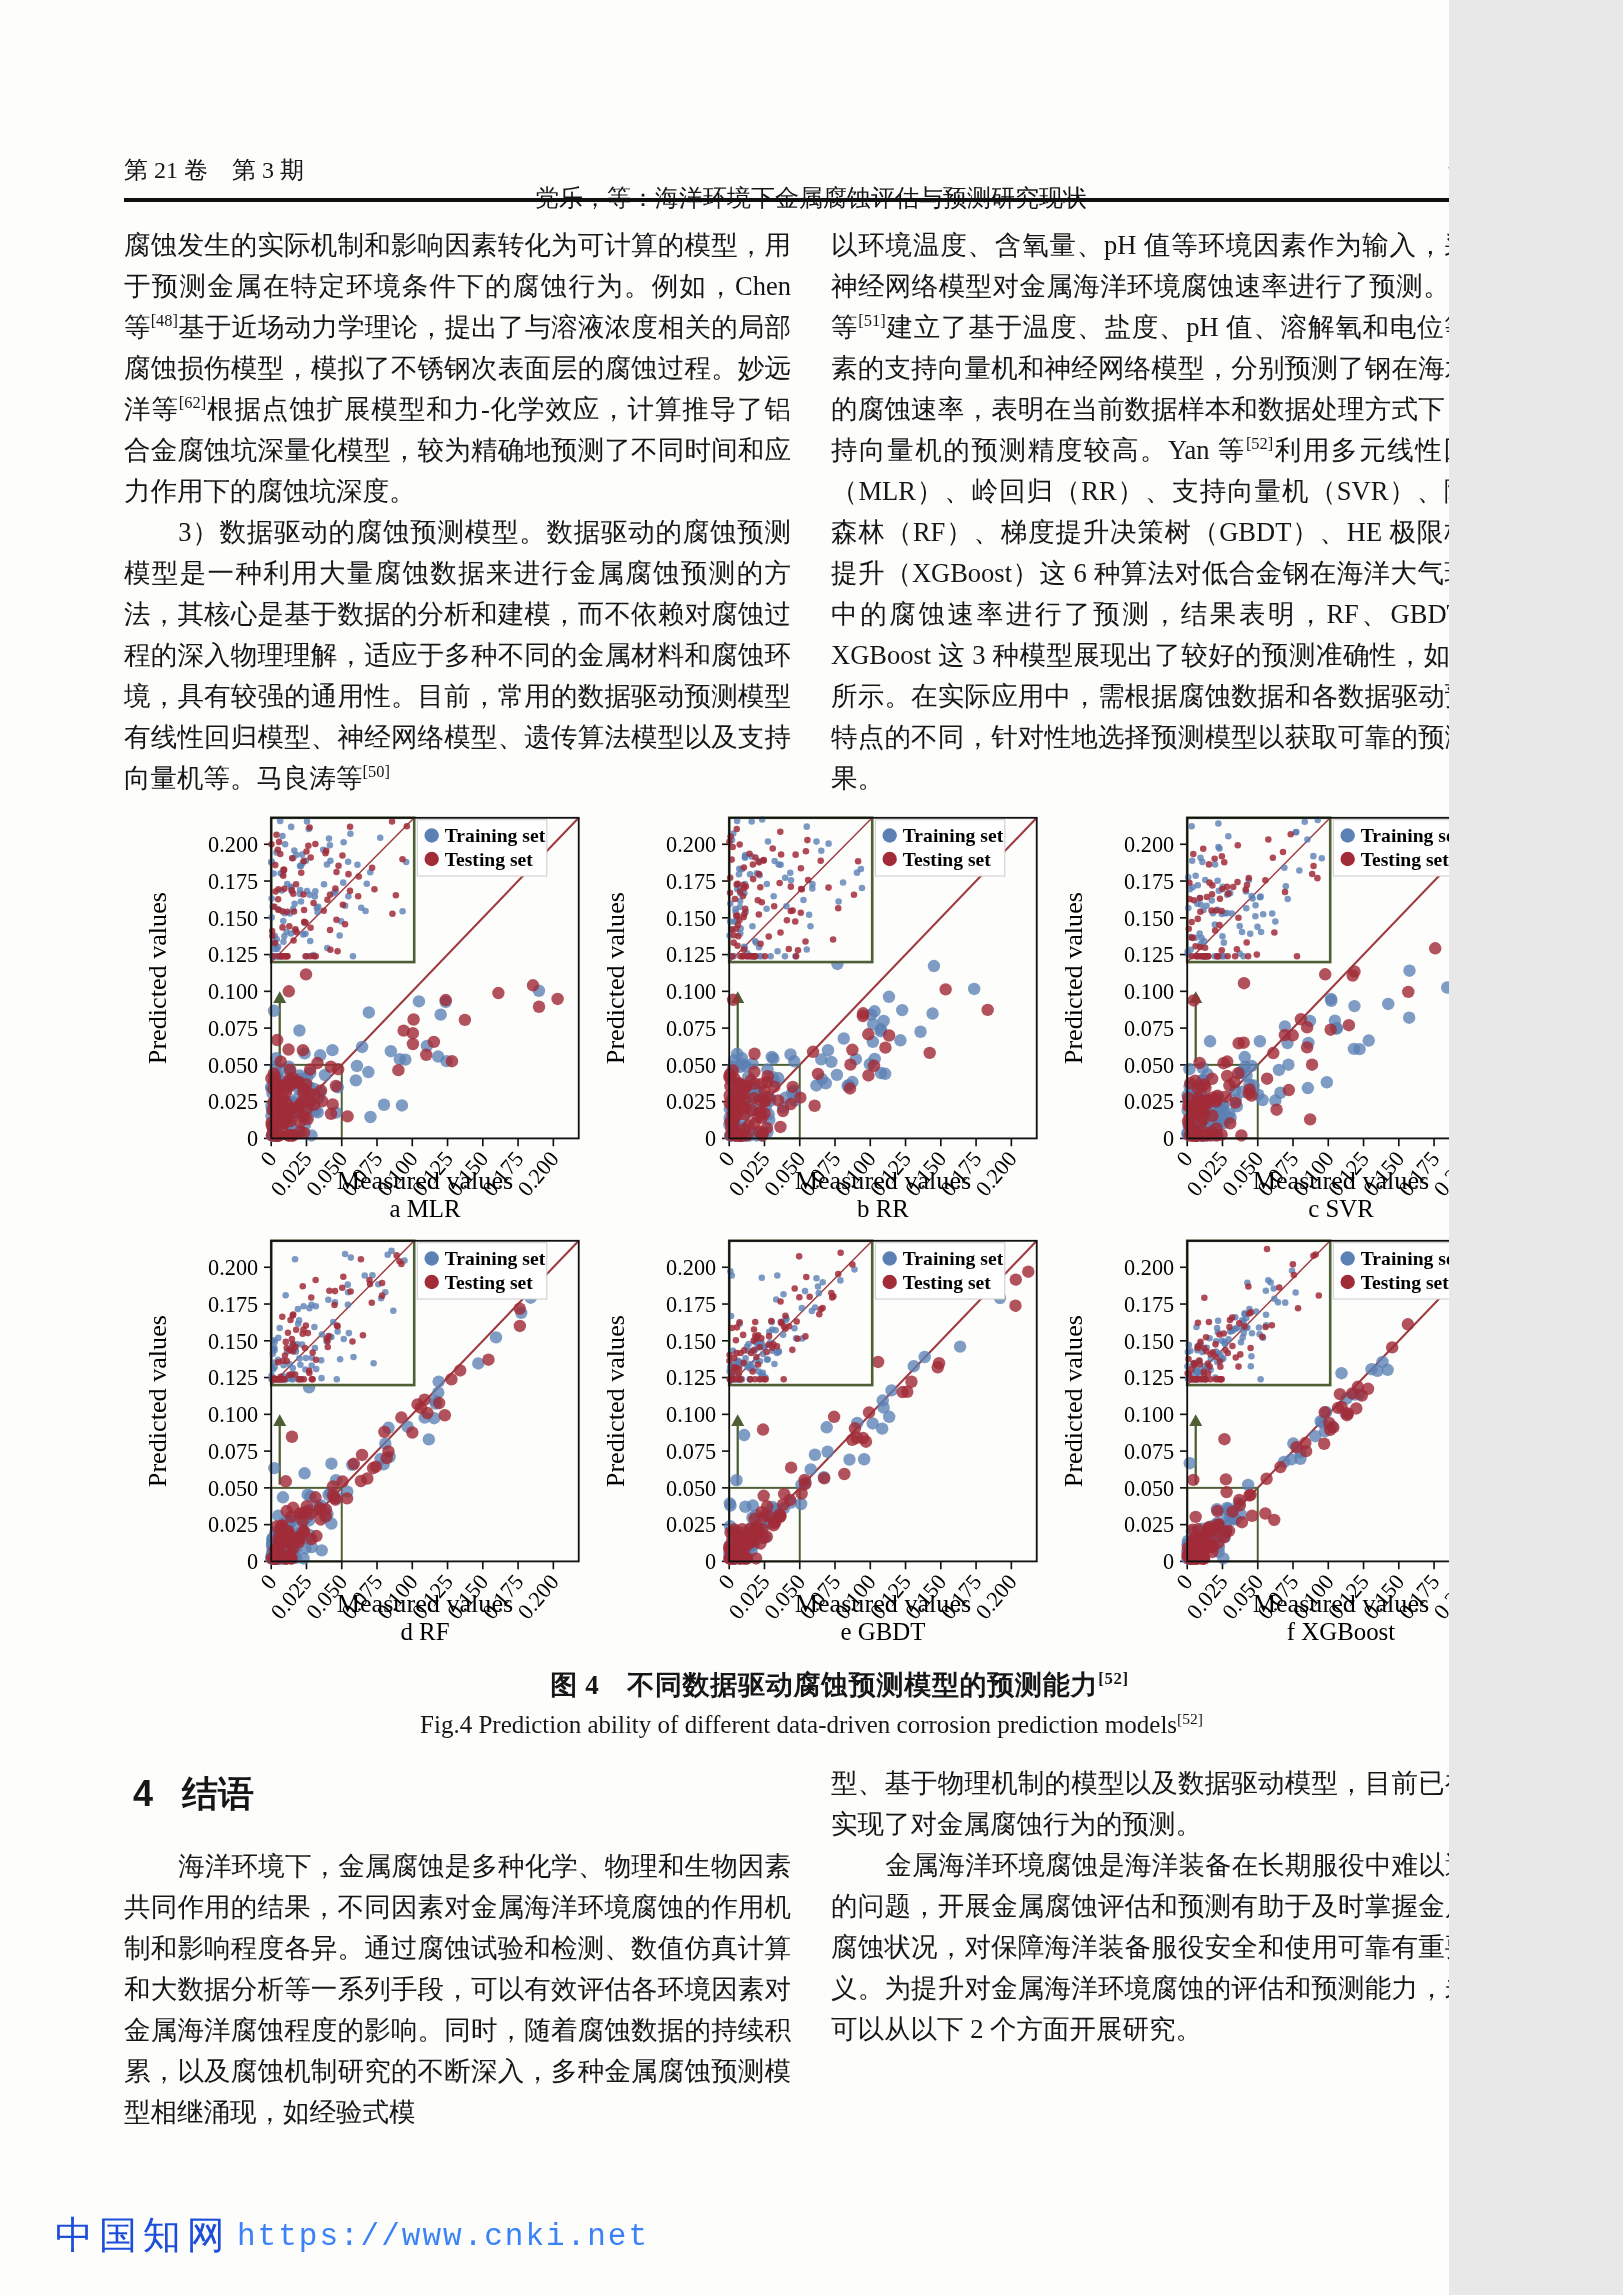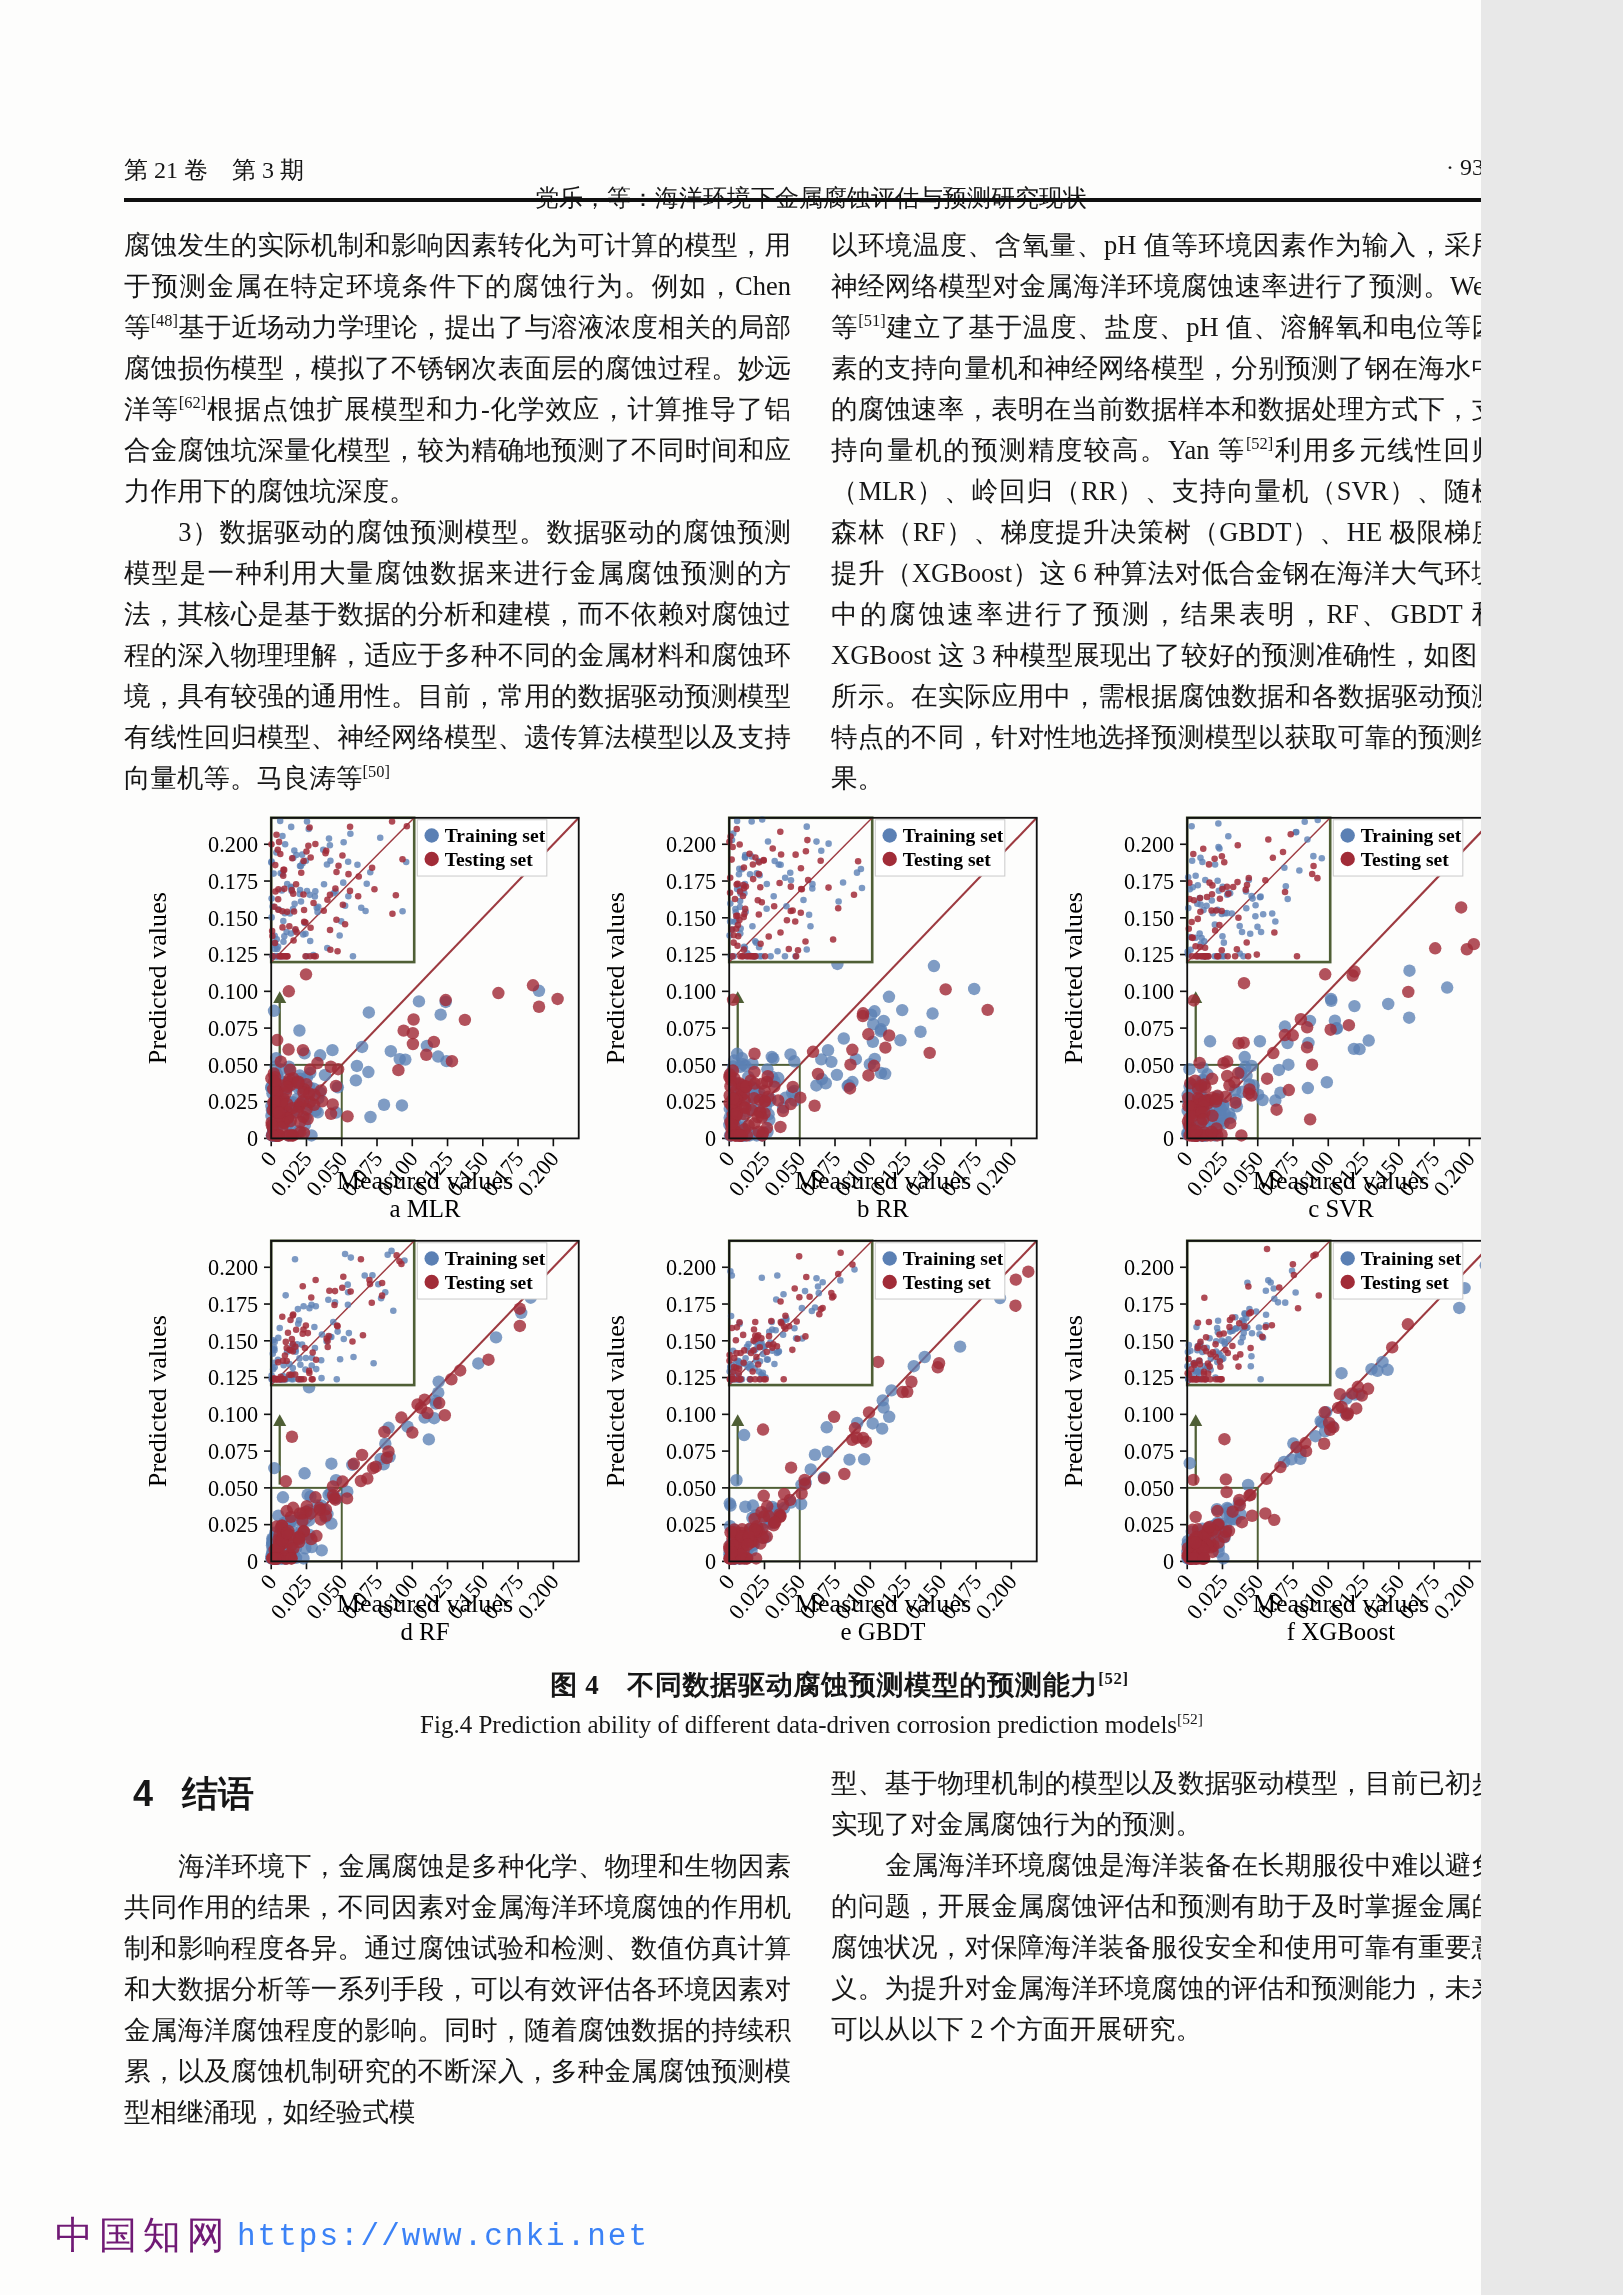--- a/index.html
+++ b/index.html
@@ -1,20 +1,19 @@
 <!DOCTYPE html>
 <html style="font-size:10.5px"><head>
 <meta charset="utf-8">
 <style>
   html,body{margin:0;padding:0;background:#e8e8e8;}
   .page{
     position:relative;width:1449px;height:2295px;background:#fdfdfc;
     font-family:"Liberation Serif","DejaVu Serif",serif;color:#161616;
     overflow:hidden;
-    padding-left:32px;
   }
   
   .hdr{position:absolute;top:154px;left:124px;width:1374px;height:34px;font-size:24px;}
   .hdr .l{position:absolute;left:0;top:0;}
   .hdr .c{position:absolute;left:0;right:0;top:0;text-align:center;margin-top:28px;}
   .hdr .r{position:absolute;right:0;top:0;}
   .hdr-rule{position:absolute;left:124px;top:198px;width:1374px;height:3.9px;background:#101010;}
   
   .col{position:absolute;width:667px;font-size:26.5px;line-height:41px;text-align:justify;text-justify:inter-ideograph;}
   .col .para{margin:0;}
@@ -28,21 +27,21 @@
   #figure-grid{position:absolute;left:124px;top:785px;width:1374px;height:883px;}
   .cell{position:absolute;width:458px;height:432px;}
   .cap{position:absolute;left:0;width:1623px;text-align:center;}
   #cap-zh{top:1667px;font-size:27px;font-weight:600;letter-spacing:0.7px;margin-left:28px;}
   #cap-en{top:1711px;font-size:25px;}
   
   #sec-heading{position:absolute;left:133px;top:1770px;font-size:36px;font-weight:bold;
     font-family:"Liberation Sans","DejaVu Sans",sans-serif;}
   #sec-heading .num{margin-right:29px;}
   
-  .wm{position:absolute;color:#701a75;}
+  .wm{position:absolute;color:#1d4ed8;}
   #wm-brand{left:55px;top:2210px;font-size:38px;letter-spacing:5.9px;}
   #wm-url{left:237px;top:2219px;font-size:31px;letter-spacing:2px;color:#3b82f6;
     font-family:"Liberation Mono","DejaVu Sans Mono",monospace;}
 </style>
 </head>
 <body>
 
 <div class="page">
 
   <div class="hdr">

